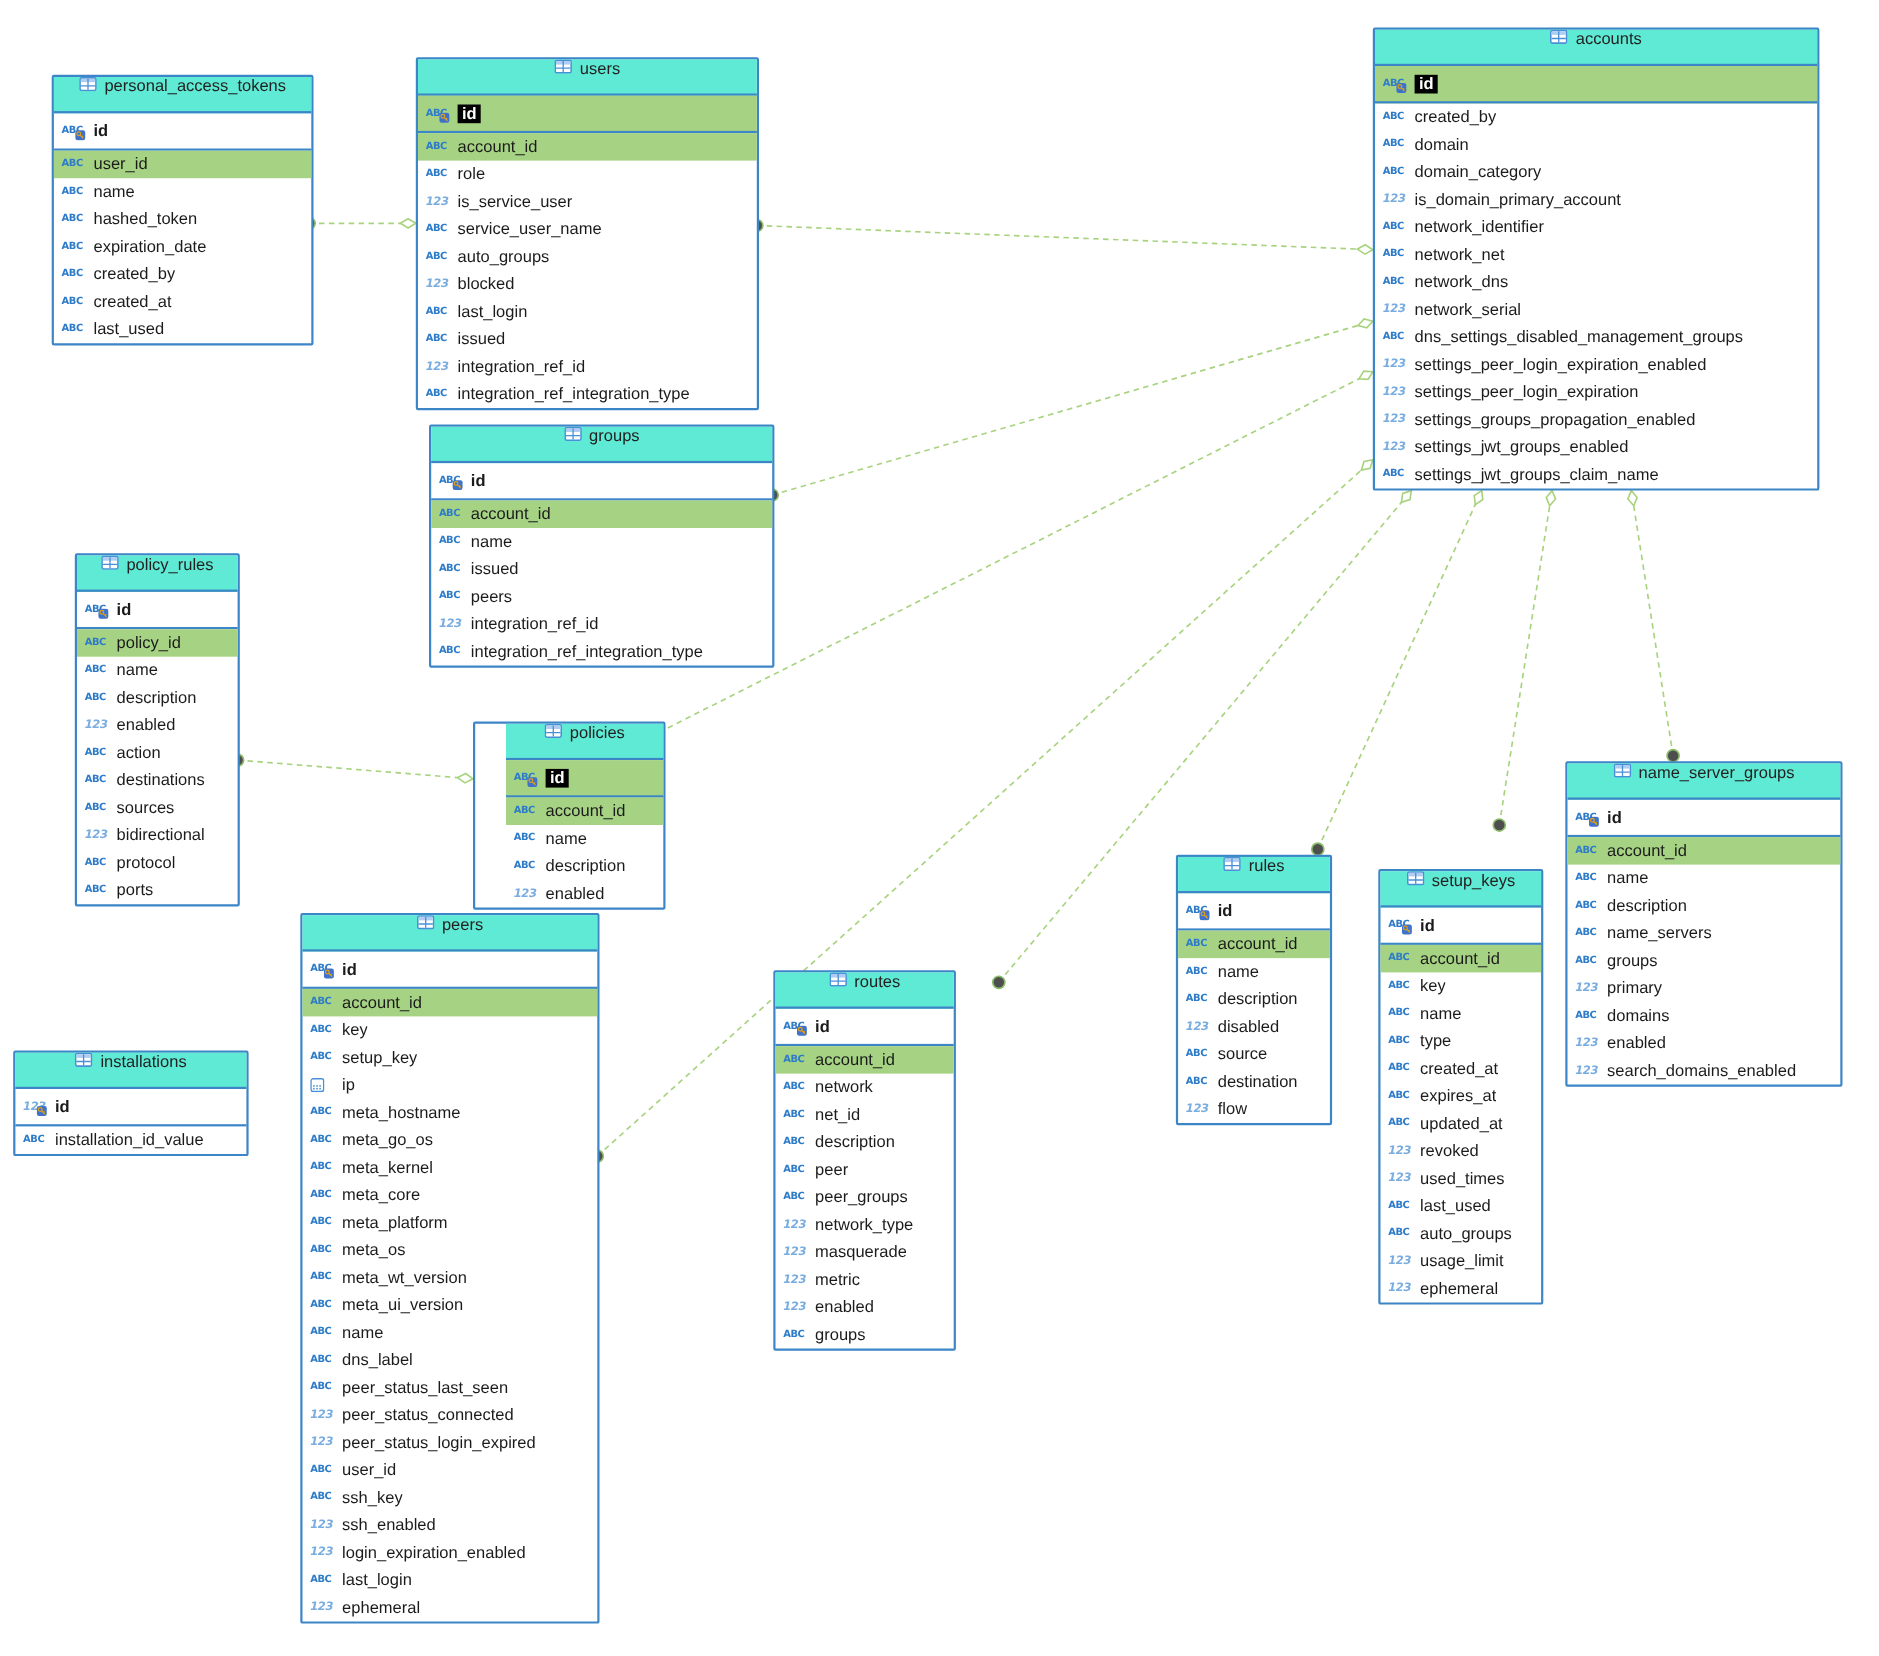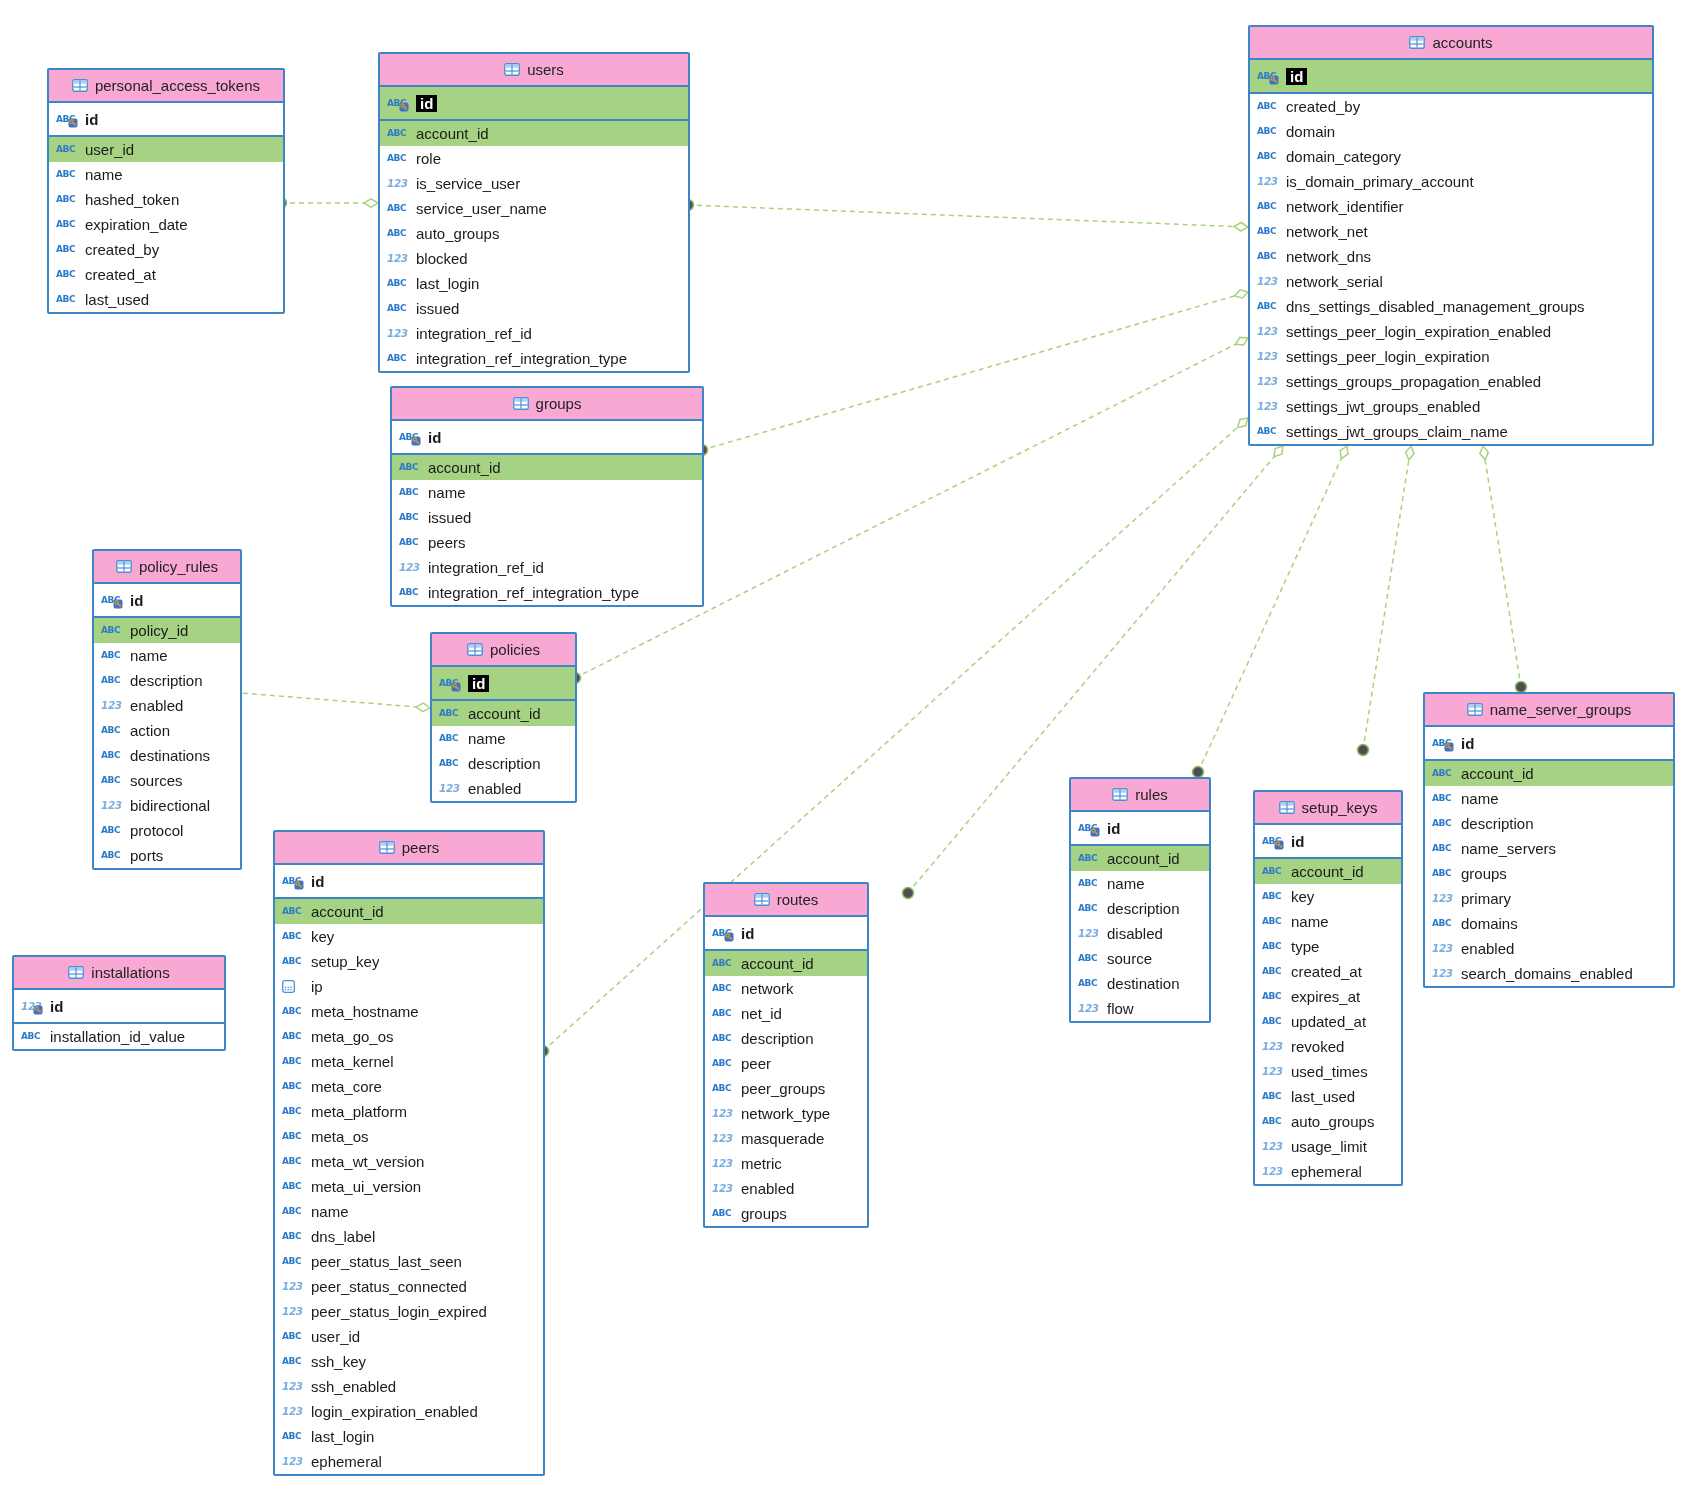--- a/index.html
+++ b/index.html
@@ -14,23 +14,23 @@
     position:absolute;
     z-index:2;
     background:#ffffff;
     border:2px solid #3c85c6;
     border-radius:2px;
     color:#1b1b1b;
     font-size:15px;
   }
   .tbl-h {
     height:31px;
-    background:#f9a8d4;
+    background:#5eead4;
     border-bottom:2px solid #3c85c6;
-    display:flex; align-items:center; justify-content:center; gap:7px;
+    display:flex; align-items:flex-start; justify-content:center; gap:7px;
     font-size:15px; color:#222;
     white-space:nowrap;
   }
   .row {
     display:flex; align-items:center; gap:6px;
     height:25px;
     padding:0 6px 0 7px;
     white-space:nowrap;
   }
   .row.pk {
@@ -343,21 +343,21 @@
       </div>
       <div class="row">
         <span class="ticon t-num">123</span>
         <span class="col-name">settings_jwt_groups_enabled</span>
       </div>
       <div class="row">
         <span class="ticon t-abc">ABC</span>
         <span class="col-name">settings_jwt_groups_claim_name</span>
       </div>
     </div>
-    <div class="tbl" style="left: 68px; top: 549px; width: 146px; margin-left: 24px;">
+    <div class="tbl" style="left: 68px; top: 503px; width: 146px;">
       <div class="tbl-h">
         <span style="display: inline-flex;">
           <svg width="16" height="13" viewBox="0 0 16 13">
             <rect x="0.8" y="0.8" width="14.4" height="11.4" rx="1.5" fill="#ffffff" stroke="#4a90d9" stroke-width="1.4"></rect>
             <rect x="1.5" y="1.5" width="13" height="3.2" fill="#aecdf0"></rect>
             <line x1="8" y1="1.5" x2="8" y2="11.5" stroke="#4a90d9" stroke-width="1.2"></line>
             <line x1="1.5" y1="8" x2="14.5" y2="8" stroke="#4a90d9" stroke-width="1.2"></line>
           </svg>
         </span>
         <span>policy_rules</span>
@@ -406,21 +406,21 @@
       </div>
       <div class="row">
         <span class="ticon t-abc">ABC</span>
         <span class="col-name">protocol</span>
       </div>
       <div class="row">
         <span class="ticon t-abc">ABC</span>
         <span class="col-name">ports</span>
       </div>
     </div>
-    <div class="tbl" style="left: 430px; top: 632px; width: 143px;">
+    <div class="tbl" style="left: 430px; top: 656px; width: 143px; padding-left: 28px;">
       <div class="tbl-h">
         <span style="display: inline-flex;">
           <svg width="16" height="13" viewBox="0 0 16 13">
             <rect x="0.8" y="0.8" width="14.4" height="11.4" rx="1.5" fill="#ffffff" stroke="#4a90d9" stroke-width="1.4"></rect>
             <rect x="1.5" y="1.5" width="13" height="3.2" fill="#aecdf0"></rect>
             <line x1="8" y1="1.5" x2="8" y2="11.5" stroke="#4a90d9" stroke-width="1.2"></line>
             <line x1="1.5" y1="8" x2="14.5" y2="8" stroke="#4a90d9" stroke-width="1.2"></line>
           </svg>
         </span>
         <span>policies</span>

